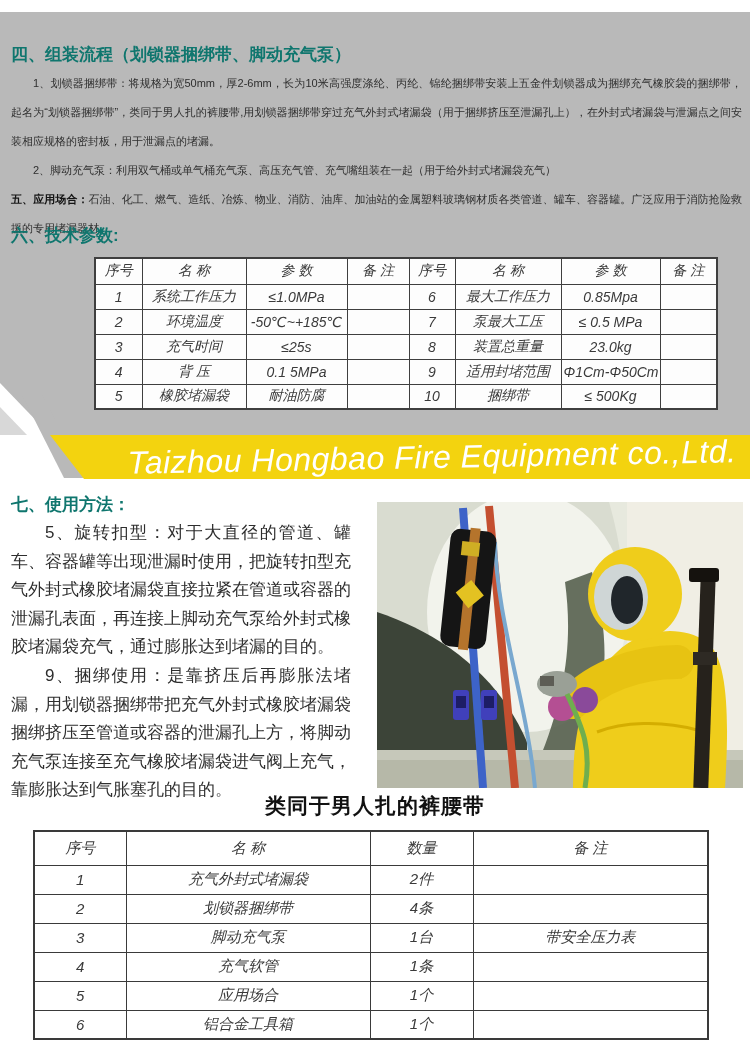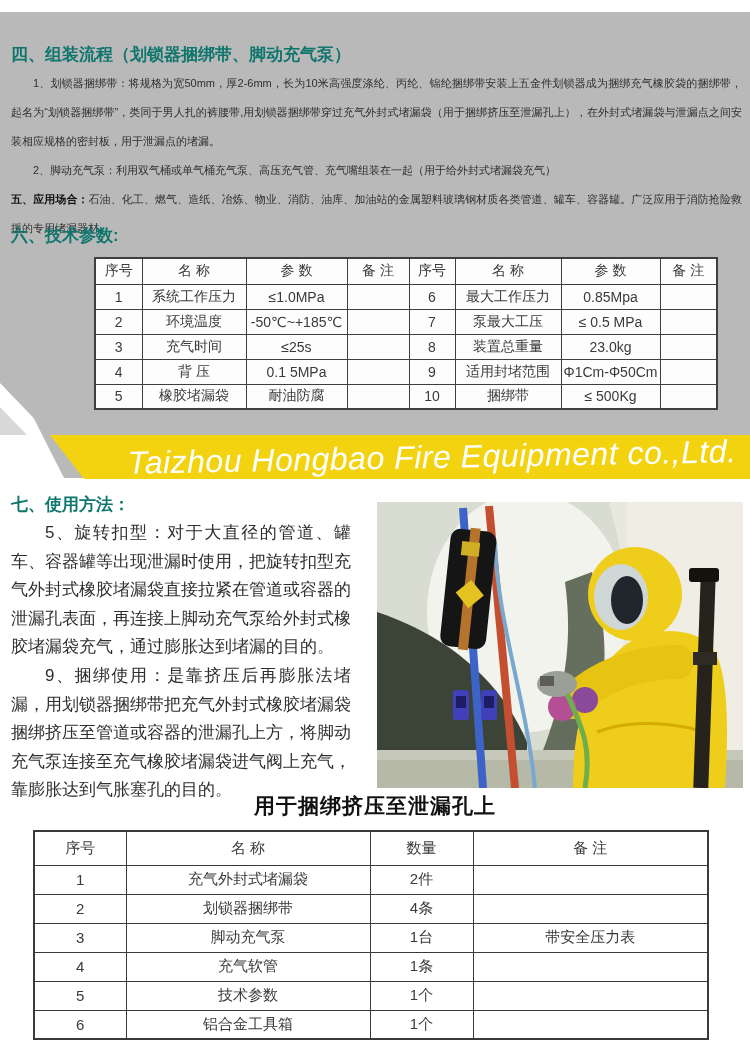--- a/index.html
+++ b/index.html
@@ -35,21 +35,21 @@
     font-size:32px; font-style:italic; font-weight:400; color:#ffffff;
     transform:rotate(-1.1deg); letter-spacing:.5px;
   }
   
   .txt { position:absolute; left:11px; width:731px; }
   .h-bold { font-size:17px; font-weight:bold; color:#0f766e; line-height:29px; }
   .body-p { font-size:11px; line-height:29px; text-align:justify; color:#2e2e2e; }
   .indent { text-indent:2em; }
   .inline-h { font-weight:bold; color:#141414; }
   
-  table { border-collapse:collapse; table-layout:fixed; }
+  table { border-collapse:collapse; table-layout:fixed;font-style:italic; }
   .tech-table {
     position:absolute; left:94px; top:257px; width:622px;
     font-size:14px; color:#3a3a3a; background:transparent;
   }
   .tech-table td { border:1px solid #3f3f3f; text-align:center; vertical-align:middle; padding:0 2px; overflow:hidden; white-space:nowrap; }
   .tech-table { border:2px solid #3f3f3f; }
   .tech-table tr.hdr td { height:26px; }
   .tech-table tr.row td { height:25px; background:#fdfdfd; }
   .tech-table tr.hdr td { background:#fdfdfd; }
   
@@ -212,21 +212,21 @@
         <path d="M190 192 C205 225 215 245 208 286" stroke="#6fae4e" stroke-width="5" fill="none"></path>
       </g>
       <g>
         <rect x="320" y="76" width="15" height="210" fill="#26221c" transform="rotate(2 327 180)"></rect>
         <rect x="312" y="66" width="30" height="14" rx="3" fill="#15120e"></rect>
         <rect x="316" y="150" width="24" height="13" fill="#2e2a24"></rect>
       </g>
     </svg>
   </div>
 
-  <div class="pack-title">用于捆绑挤压至泄漏孔上</div>
+  <div class="pack-title">类同于男人扎的裤腰带</div>
 
   <table class="pack-table">
     <colgroup>
       <col style="width:92px">
         <col style="width:244px">
         <col style="width:103px">
         <col style="width:235px">
     </colgroup>
     <tbody>
         <tr class="hdr">
@@ -254,21 +254,21 @@
       <td>带安全压力表</td>
     </tr>
     <tr class="row">
       <td>4</td>
       <td>充气软管</td>
       <td>1条</td>
       <td></td>
     </tr>
     <tr class="row">
       <td>5</td>
-      <td>技术参数</td>
+      <td>应用场合</td>
       <td>1个</td>
       <td></td>
     </tr>
     <tr class="row">
       <td>6</td>
       <td>铝合金工具箱</td>
       <td>1个</td>
       <td></td>
     </tr>
   </tbody>

